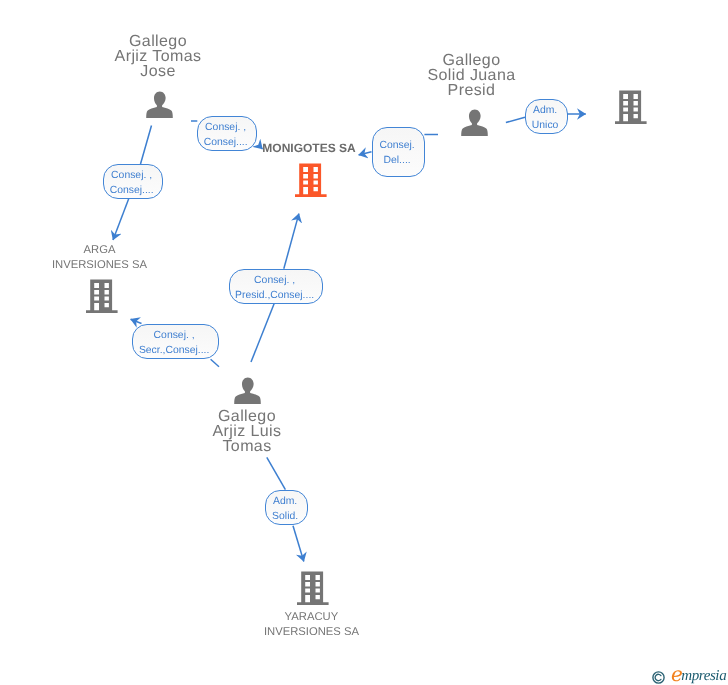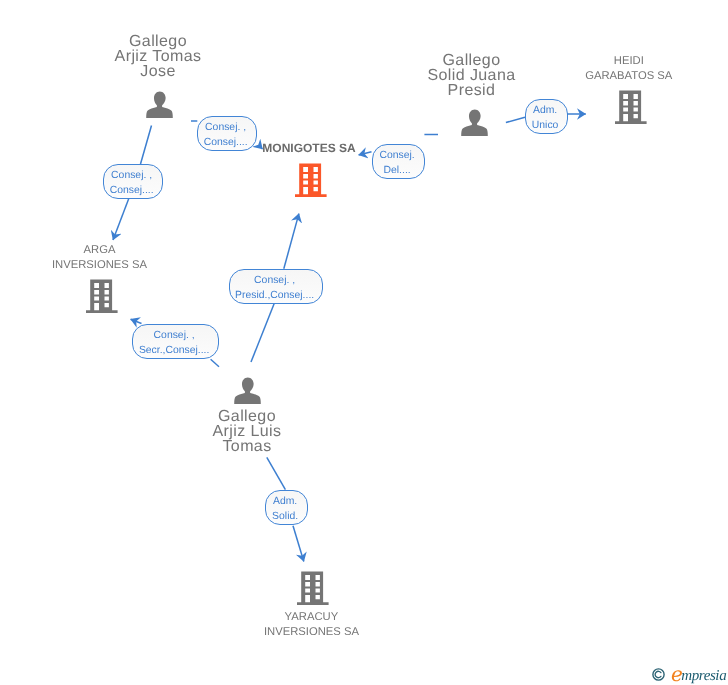--- a/index.html
+++ b/index.html
@@ -62,24 +62,20 @@
     <div>Gallego</div>
     <div>Solid Juana</div>
     <div>Presid</div>
   </div>
   <div class="icon" style="left:461.2px;top:108.5px;width:27px;height:27px;">
     <svg viewBox="0 0 26.4 26.8" width="27" height="27">
         <use href="#personGlyph" fill="#757575"></use>
       </svg>
   </div>
 
-  <div class="nlabel company" style="left:568.8px;top:53.8px;width:120px;">
-    <div>HEIDI</div>
-    <div>GARABATOS SA</div>
-  </div>
   <div class="icon" style="left:615.3px;top:89.6px;width:32px;height:34px;">
     <svg viewBox="0 0 32 34" width="32" height="34">
         <use href="#buildingGlyph" fill="#757575"></use>
       </svg>
   </div>
 
   <div class="nlabel company" style="left:39.5px;top:242.6px;width:120px;">
     <div>ARGA</div>
     <div>INVERSIONES SA</div>
   </div>
@@ -111,21 +107,21 @@
   </div>
 
   <div class="relbox" style="left:197px;top:116px;width:60px;height:35px;">
     <span>Consej. ,</span>
     <span>Consej....</span>
   </div>
   <div class="relbox" style="left:103px;top:164px;width:60px;height:35px;">
     <span>Consej. ,</span>
     <span>Consej....</span>
   </div>
-  <div class="relbox" style="left:372px;top:144px;width:53px;height:35px;">
+  <div class="relbox" style="left:372px;top:127px;width:53px;height:50px;">
     <span>Consej.</span>
     <span>Del....</span>
   </div>
   <div class="relbox" style="left:525px;top:99px;width:43px;height:35px;">
     <span>Adm.</span>
     <span>Unico</span>
   </div>
   <div class="relbox" style="left:229px;top:269px;width:94px;height:35px;">
     <span>Consej. ,</span>
     <span>Presid.,Consej....</span>
@@ -149,21 +145,21 @@
       <path d="M259,145.5 L262.5,149" marker-end="url(#ah)"></path>
       <path d="M128.7,198.8 L113.0,240.0" marker-end="url(#ah)"></path>
       <path d="M371.5,151.8 L358.6,155.0" marker-end="url(#ah)"></path>
       <path d="M567.3,114 L585.8,114" marker-end="url(#ah)"></path>
       <path d="M283.8,268.8 L298.9,213.6" marker-end="url(#ah)"></path>
       <path d="M141.5,323.5 L130.6,319.2" marker-end="url(#ah)"></path>
       <path d="M293,525.7 L303.8,561.5" marker-end="url(#ah)"></path>
     </g>
   </svg>
 
-  <div class="logo" style="left:652px;top:665.5px;align-items:center;">
+  <div class="logo" style="left:652px;top:665.5px;align-items:flex-end;">
     <span style="width:13px;height:13px;display:inline-block;">
       <svg viewBox="0 0 13 13" width="13" height="13" aria-hidden="true">
         <circle cx="6.5" cy="6.5" r="5.6" fill="none" stroke="#2c6374" stroke-width="1.4"></circle>
         <path d="M8.9,4.6 A3.2,3.2 0 1 0 8.9,8.4" fill="none" stroke="#2c6374" stroke-width="1.35" stroke-linecap="round"></path>
       </svg>
     </span>
     <span style="margin-left:6px;font-family:'Liberation Serif',serif;font-style:italic;font-size:15px;line-height:15px;color:#1a5a6e;letter-spacing:-0.4px;position:relative;top:0px;">
       <span style="color:#f2821f;font-size:20px;font-family:'DejaVu Serif',serif;position:relative;top:1.5px;left:0px;letter-spacing:-1.6px;">e</span><span>mpresia</span>
     </span>
   </div>

